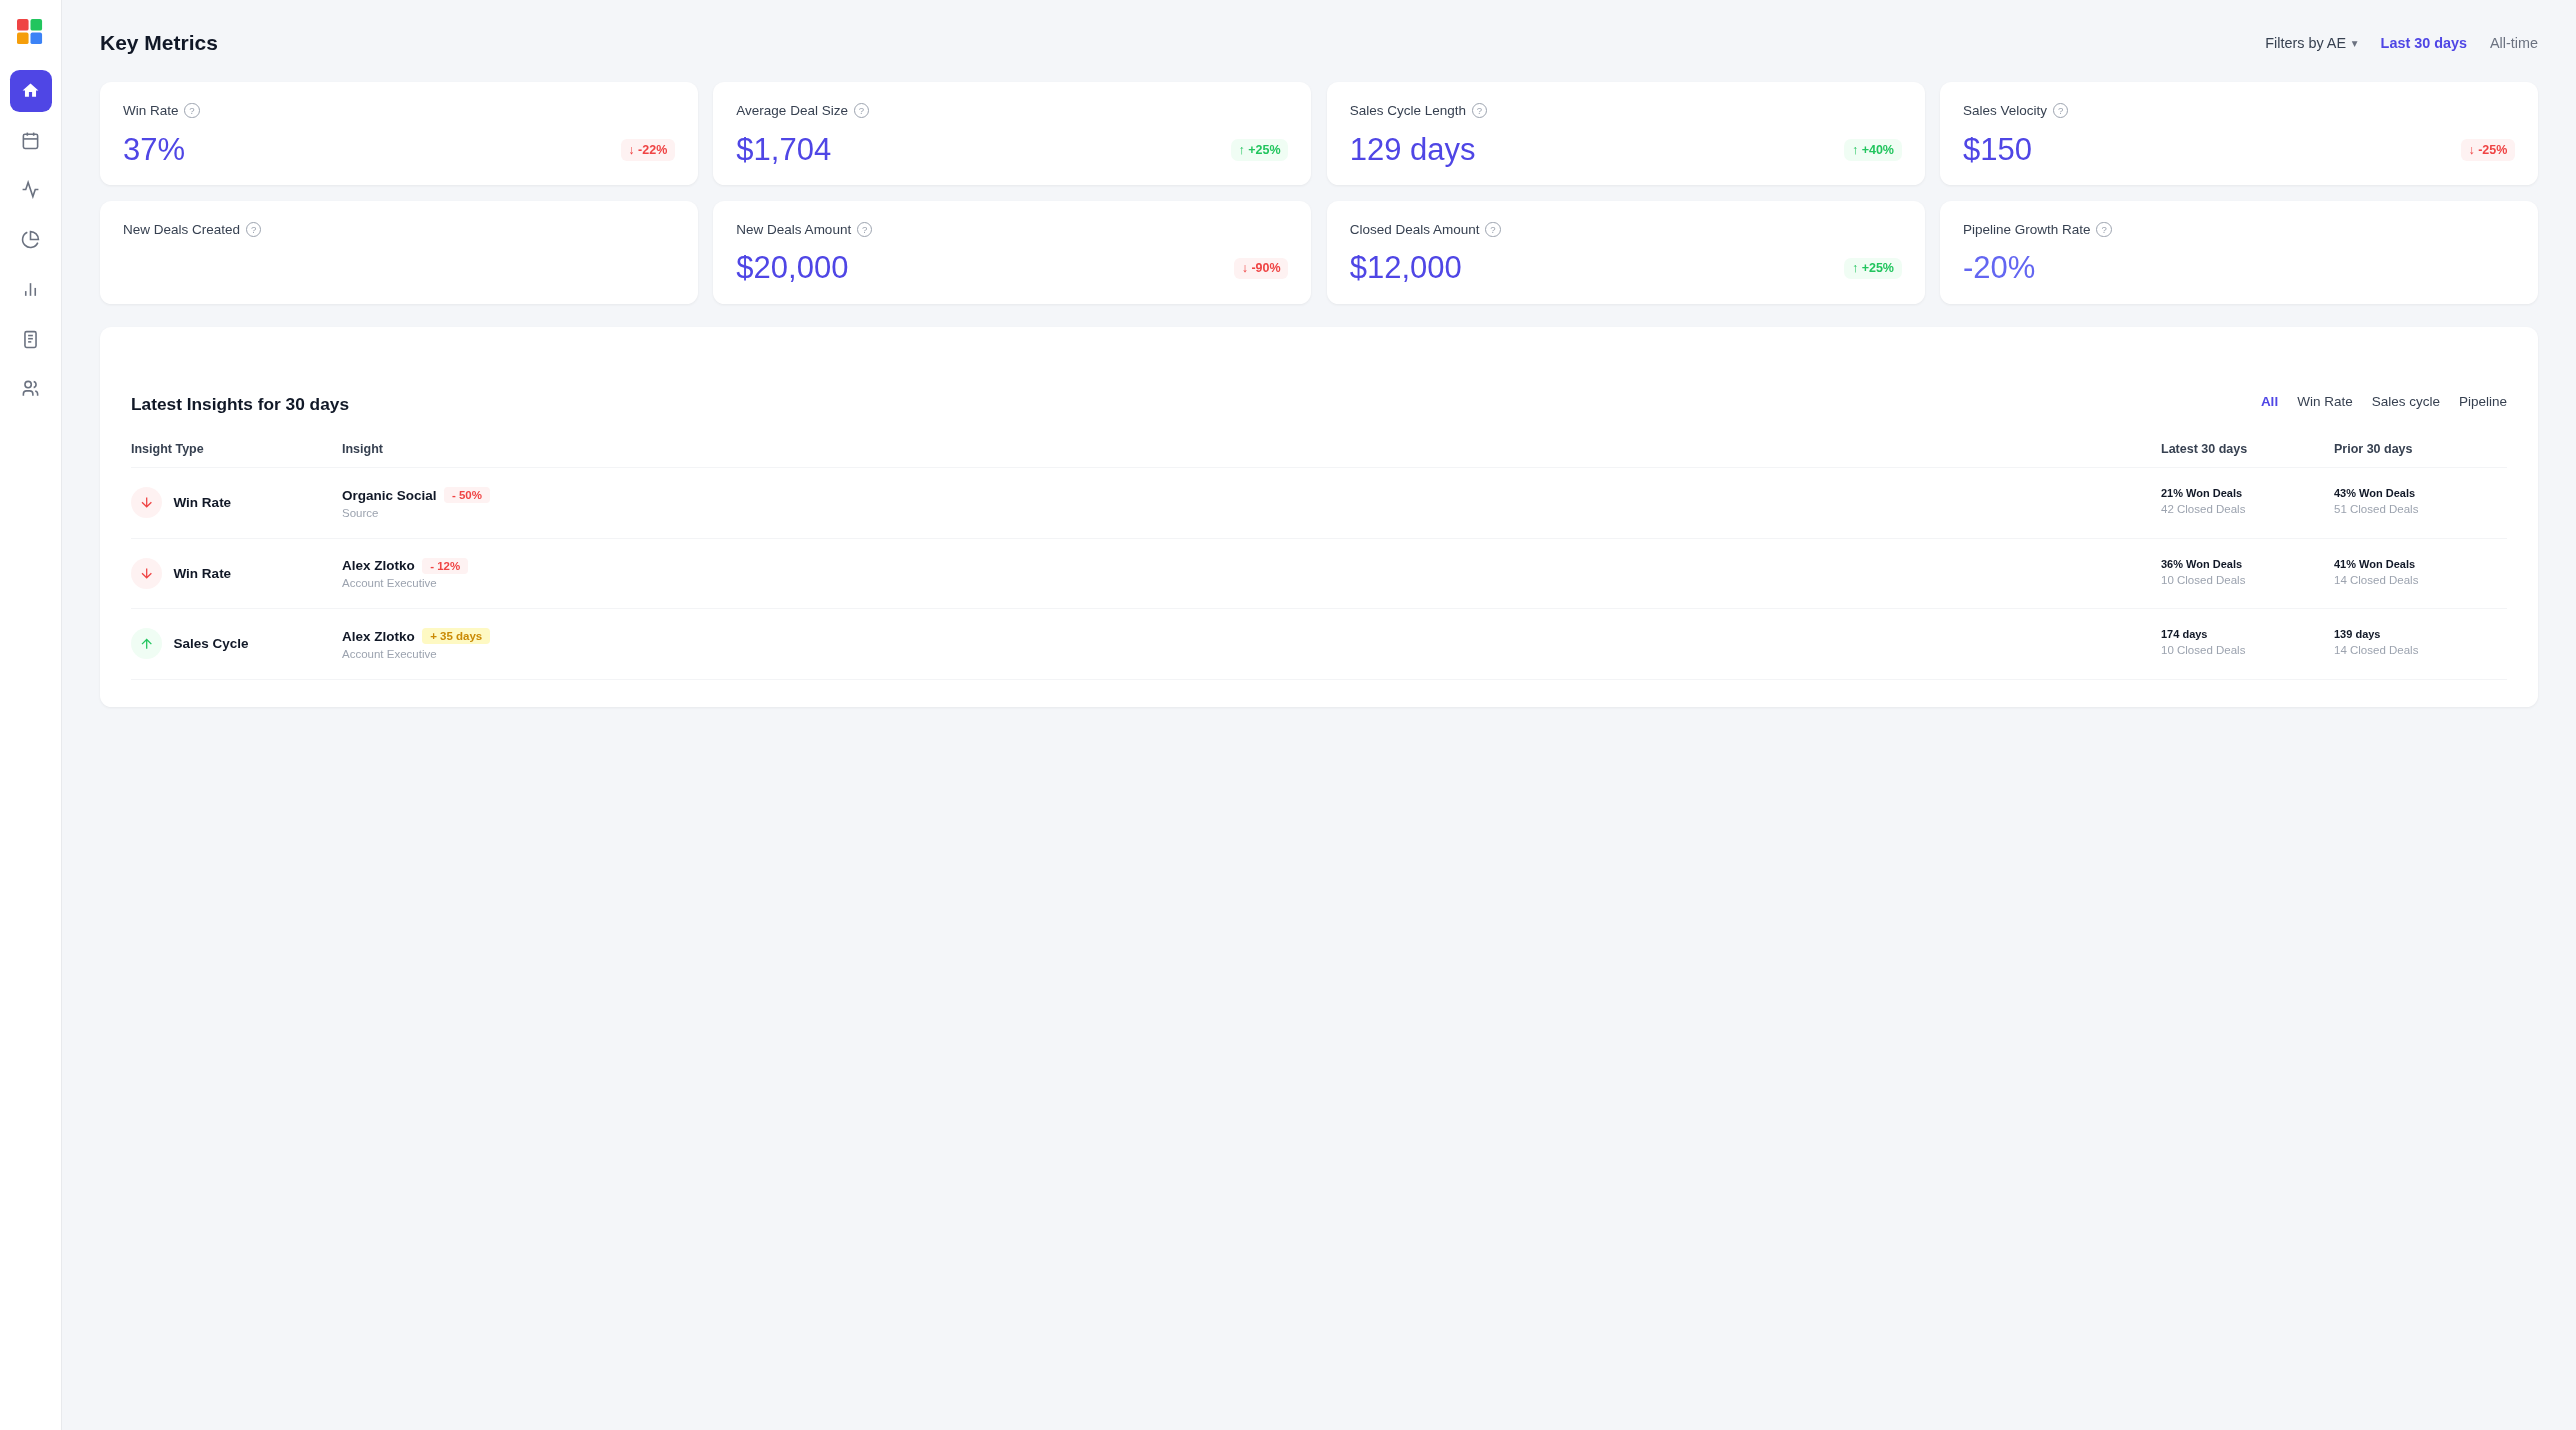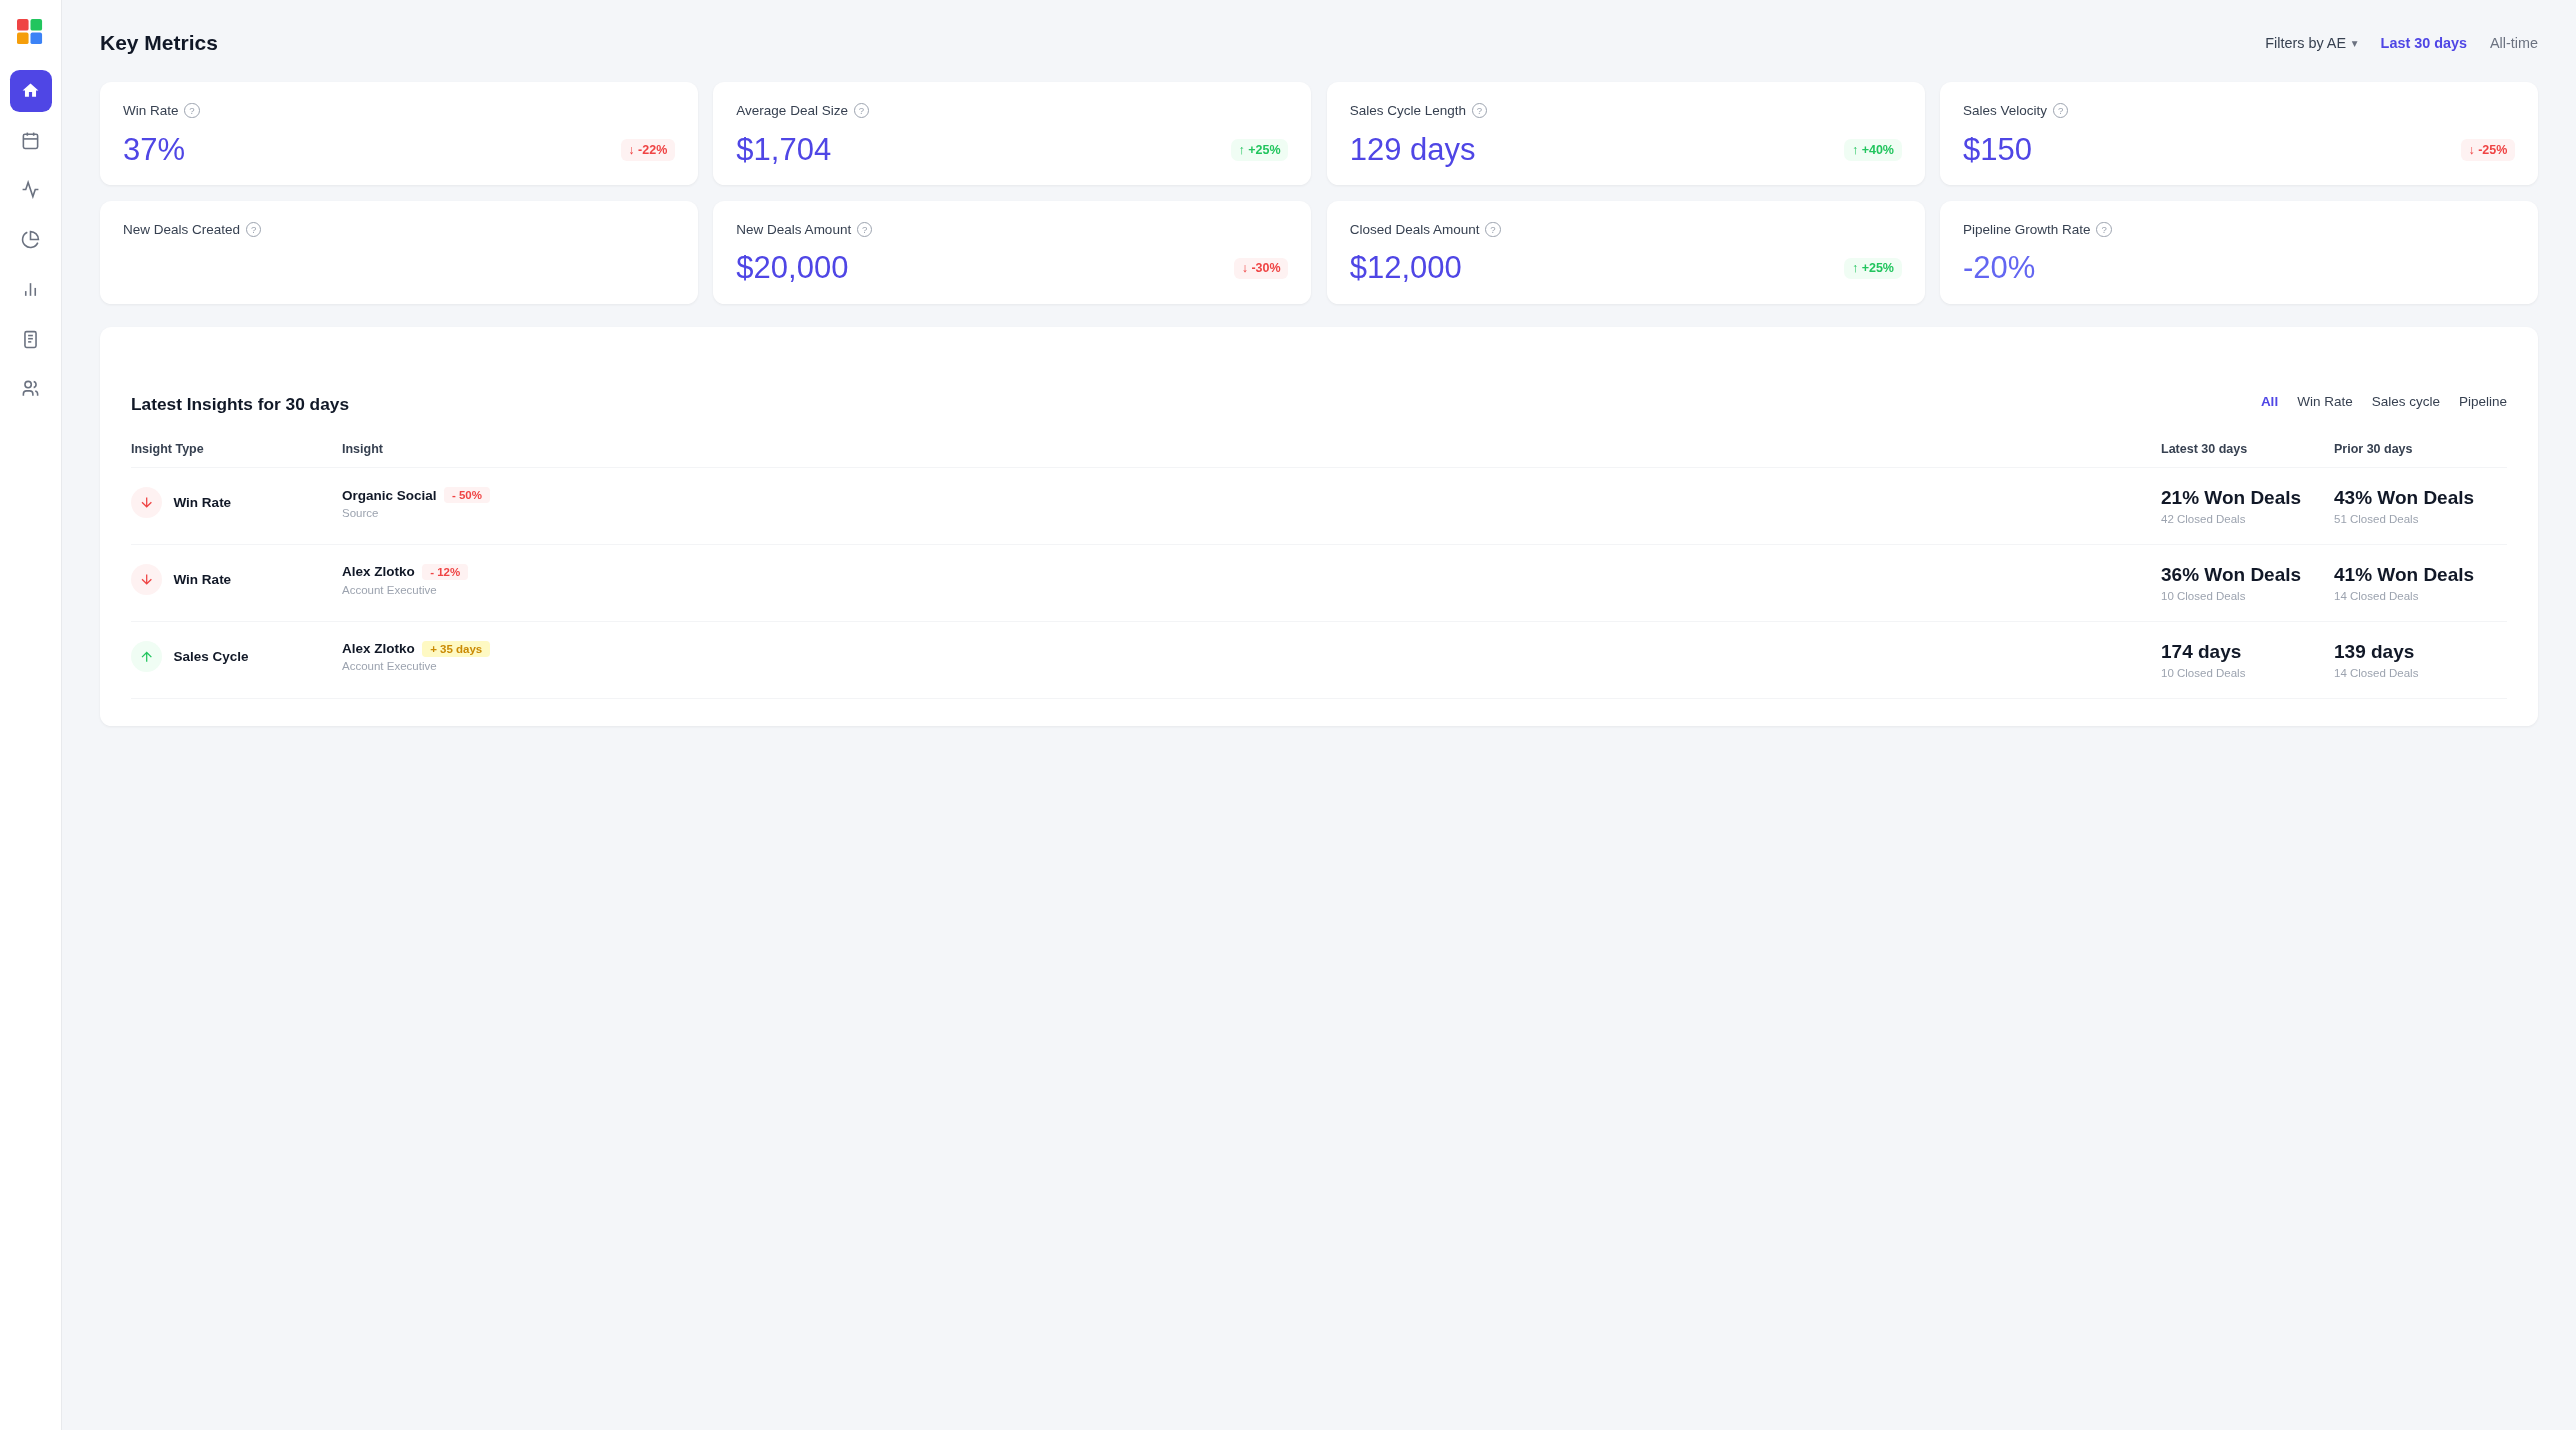--- a/index.html
+++ b/index.html
@@ -279,21 +279,21 @@
     }
     .insight-badge.negative {
       background: #fef2f2;
       color: #ef4444;
     }
     .insight-badge.neutral-pos {
       background: #fef9c3;
       color: #ca8a04;
     }
     .metric-cell-primary {
-      font-size: 19px;
+      font-size: 11px;
       font-weight: 600;
       color: #111827;
     }
     .metric-cell-sub {
       font-size: 11.5px;
       color: #9ca3af;
       margin-top: 3.8px;
     }
   </style>
 </head>
@@ -422,21 +422,21 @@
       <span class="help-icon">?</span>
     </div>
   </div>
       <div class="metric-card">
     <div class="metric-label">
       <span>New Deals Amount</span>
       <span class="help-icon">?</span>
     </div>
     <div class="metric-value-row">
       <span class="metric-value">$20,000</span>
-      <span class="metric-change down">↓ -30%</span>
+      <span class="metric-change down">↓ -90%</span>
     </div>
   </div>
       <div class="metric-card">
     <div class="metric-label">
       <span>Closed Deals Amount</span>
       <span class="help-icon">?</span>
     </div>
     <div class="metric-value-row">
       <span class="metric-value">$12,000</span>
       <span class="metric-change up">↑ +25%</span>

